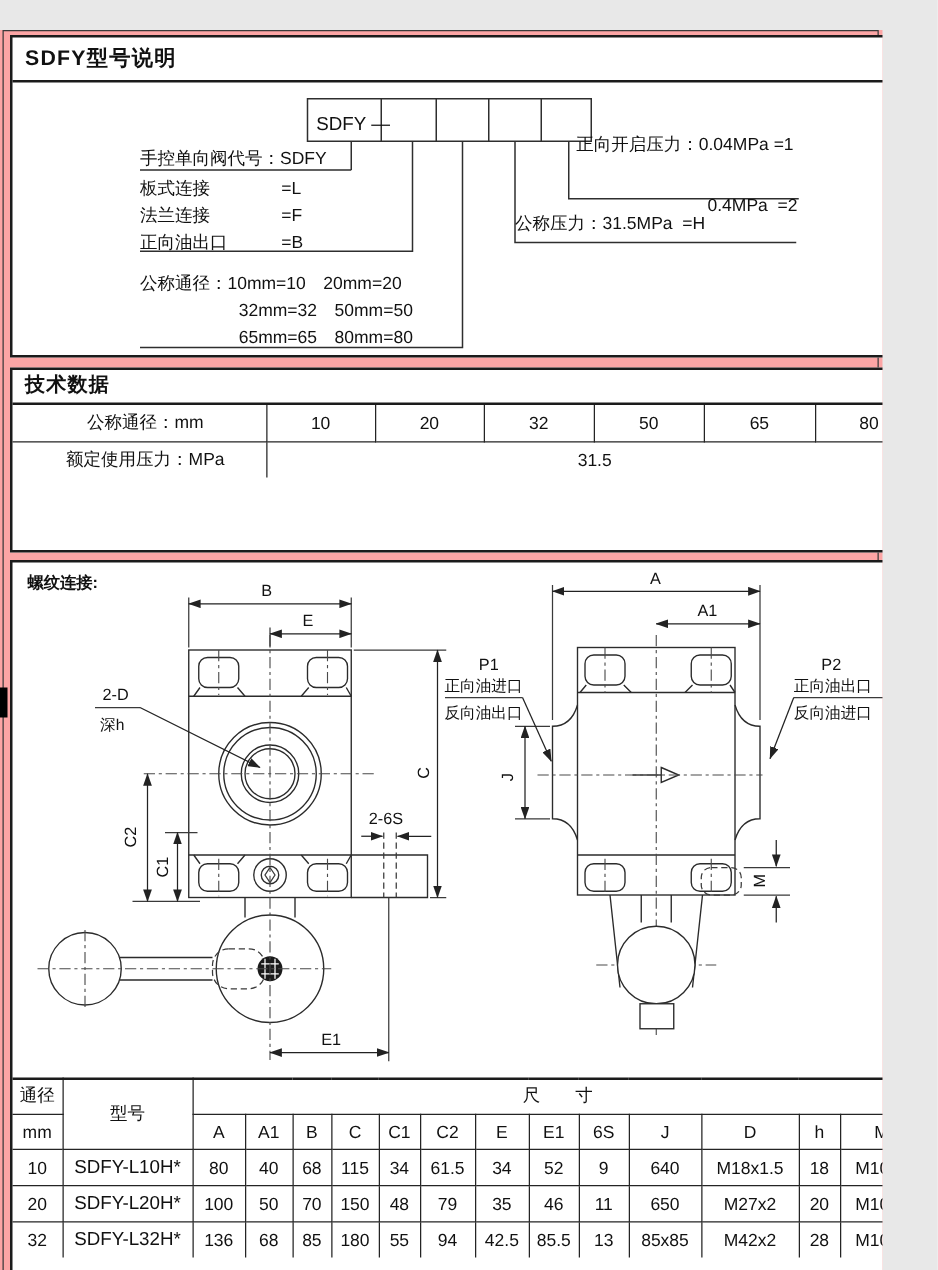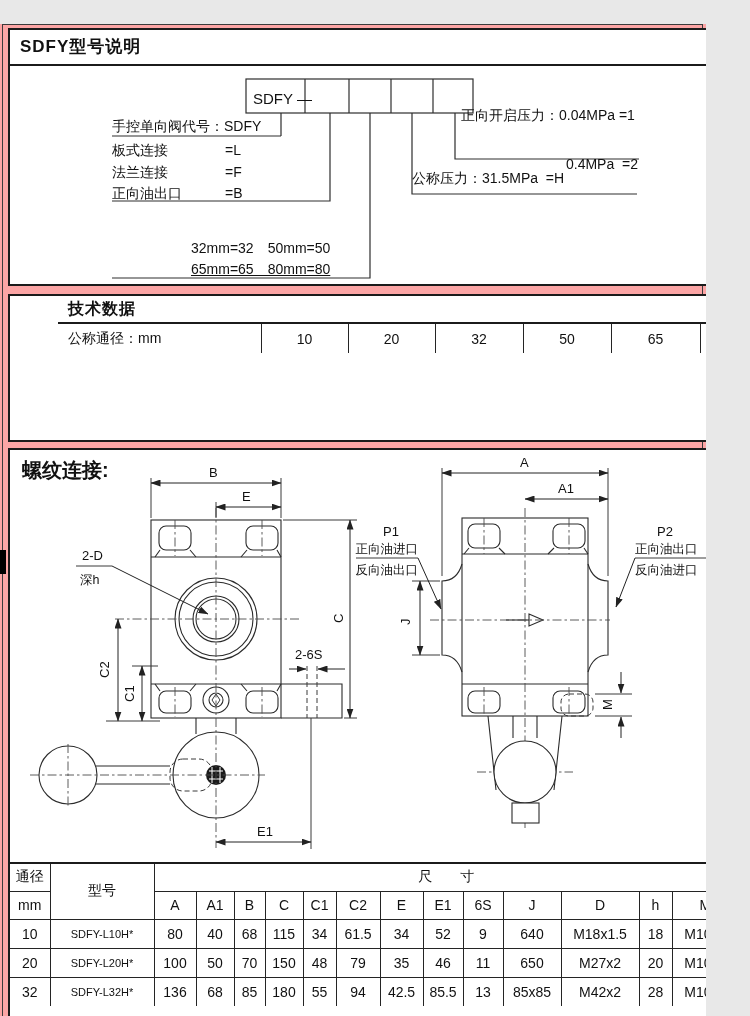--- a/index.html
+++ b/index.html
@@ -2,38 +2,38 @@
 <html><head>
 <meta charset="utf-8">
 <style>
   html,body{margin:0;padding:0;background:#e8e8e8;}
   .page{position:relative;width:706px;height:1016px;background:#fca5a5;
         font-family:"Liberation Sans","DejaVu Sans",sans-serif;color:#111;overflow:hidden;margin-top:24px;}
   .outer-frame{position:absolute;left:2px;top:0px;right:3px;bottom:2px;border:1px solid #3a3a3a;}
   .scan-mark{position:absolute;left:0;top:526px;width:6px;height:24px;background:#000;}
   .box{position:absolute;left:8px;width:732px;border:2px solid #1b1b1b;background:#fff;box-sizing:border-box;}
   .box1{top:4px;height:258px;}
-  .box2{top:270px;height:148px;padding-left:48px;}
+  .box2{top:270px;height:148px;}
   .box3{top:424px;height:588px;}
   .sec-title{height:34px;line-height:34px;border-bottom:2px solid #1b1b1b;font-weight:bold;
              font-size:17px;padding-left:10px;letter-spacing:1px;}
   .box2 .sec-title,.box3 .sec-title{height:26px;line-height:26px;font-size:16px;}
   .diagram{position:relative;height:218px;}
   .diagram svg{position:absolute;left:0;top:0;}
   .lbl{position:absolute;font-size:14px;white-space:pre;color:#111;line-height:16px;}
   table{border-collapse:collapse;width:100%;table-layout:fixed;border-style:hidden;}
   td{border:1.5px solid #242424;text-align:center;vertical-align:middle;font-size:14px;
      padding:0;overflow:hidden;white-space:pre;}
   .tech tr{height:29px;}
-  .tech .lab{text-align:left;padding-left:10px;}
+  .tech .lab{text-align:center;padding-left:10px;}
   .dims tr{height:29px;}
   .dims .hrow{height:28px;}
-  .dims .model-cell{font-size:11px;}
+  .dims .model-cell{font-size:15px;}
   .drawing{position:relative;height:412px;border-bottom:0;}
-  .conn-label{position:absolute;left:12px;top:7px;font-size:20px;font-weight:bold;}
+  .conn-label{position:absolute;left:12px;top:7px;font-size:13px;font-weight:bold;}
   .dwg-svg text{font-family:"Liberation Sans","DejaVu Sans",sans-serif;font-size:13px;fill:#111;}
   .dwg-svg .cjk{font-size:12.5px;}
   .ln{stroke:#2b2b2b;stroke-width:1.1;fill:none;}
   .lnw{stroke:#2b2b2b;stroke-width:1.1;fill:#fff;}
   .thin{stroke:#3a3a3a;stroke-width:1;fill:none;}
   .cl{stroke:#4a4a4a;stroke-width:0.9;fill:none;stroke-dasharray:9 3 2.5 3;}
   .dash{stroke:#3a3a3a;stroke-width:1;fill:none;stroke-dasharray:5 3;}
   .dim{stroke:#222;stroke-width:1;fill:none;}
   .d1svg line,.d1svg path,.d1svg rect{stroke:#2e2e2e;stroke-width:1.2;fill:none;}
   .d1svg text{font-family:"Liberation Sans","DejaVu Sans",sans-serif;font-size:15px;fill:#111;stroke:none;}
@@ -60,22 +60,23 @@
         <path d="M402,47 V128 H627"></path>
         <path d="M445,47 V93 H629"></path>
       </svg>
       <div class="lbl" style="left:102px;top:52px;">手控单向阀代号：SDFY</div>
       <div class="lbl" style="left:102px;top:76px;">板式连接</div>
       <div class="lbl" style="left:215px;top:76px;">=L</div>
       <div class="lbl" style="left:102px;top:98px;">法兰连接</div>
       <div class="lbl" style="left:215px;top:98px;">=F</div>
       <div class="lbl" style="left:102px;top:119px;">正向油出口</div>
       <div class="lbl" style="left:215px;top:119px;">=B</div>
+      <div class="lbl" style="left:102px;top:152px;">公称通径：10mm=10　20mm=20</div>
       <div class="lbl" style="left:181px;top:174px;">32mm=32　50mm=50</div>
-      <div class="lbl" style="left:181px;top:195px;text-decoration:underline;">65mm=65　80mm=80</div>
+      <div class="lbl" style="left:181px;top:195px;">65mm=65　80mm=80</div>
       <div class="lbl" style="left:451px;top:41px;">正向开启压力：0.04MPa =1</div>
       <div class="lbl" style="left:556px;top:90px;">0.4MPa  =2</div>
       <div class="lbl" style="left:402px;top:104px;">公称压力：31.5MPa  =H</div>
     </div>
   </section>
 
   <section class="box box2">
     <div class="sec-title">技术数据</div>
     <table class="tech">
       <colgroup>
@@ -89,20 +90,24 @@
         </colgroup>
       <tbody>
           <tr>
         <td class="lab">公称通径：mm</td>
         <td>10</td>
         <td>20</td>
         <td>32</td>
         <td>50</td>
         <td>65</td>
         <td>80</td>
+      </tr>
+      <tr>
+        <td class="lab">额定使用压力：MPa</td>
+        <td colspan="6">31.5</td>
       </tr>
     </tbody>
       </table>
   </section>
 
   <section class="box box3">
 
     <div class="drawing">
       <div class="conn-label">螺纹连接:</div>
       <svg class="dwg-svg" width="728" height="412" viewBox="0 0 728 412">

